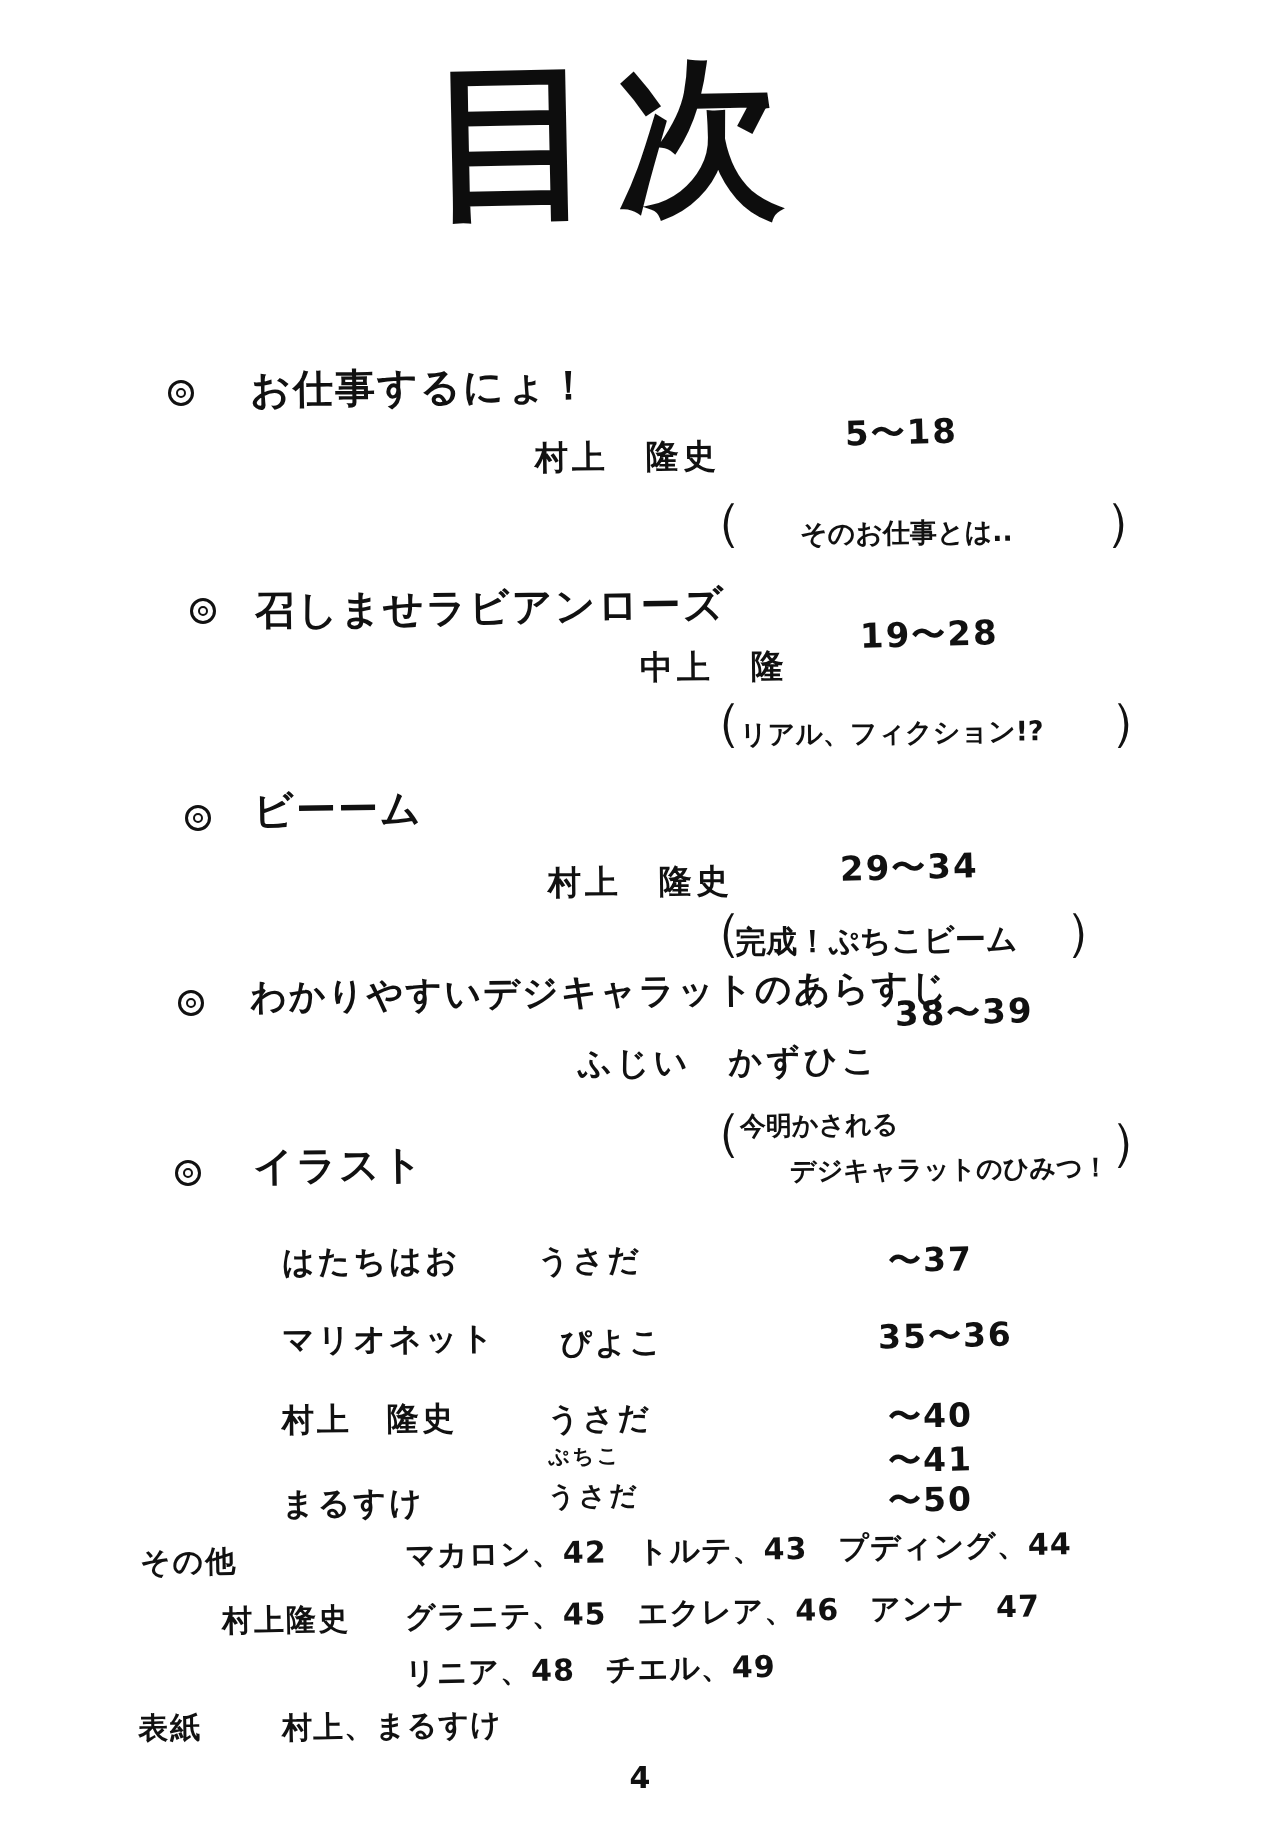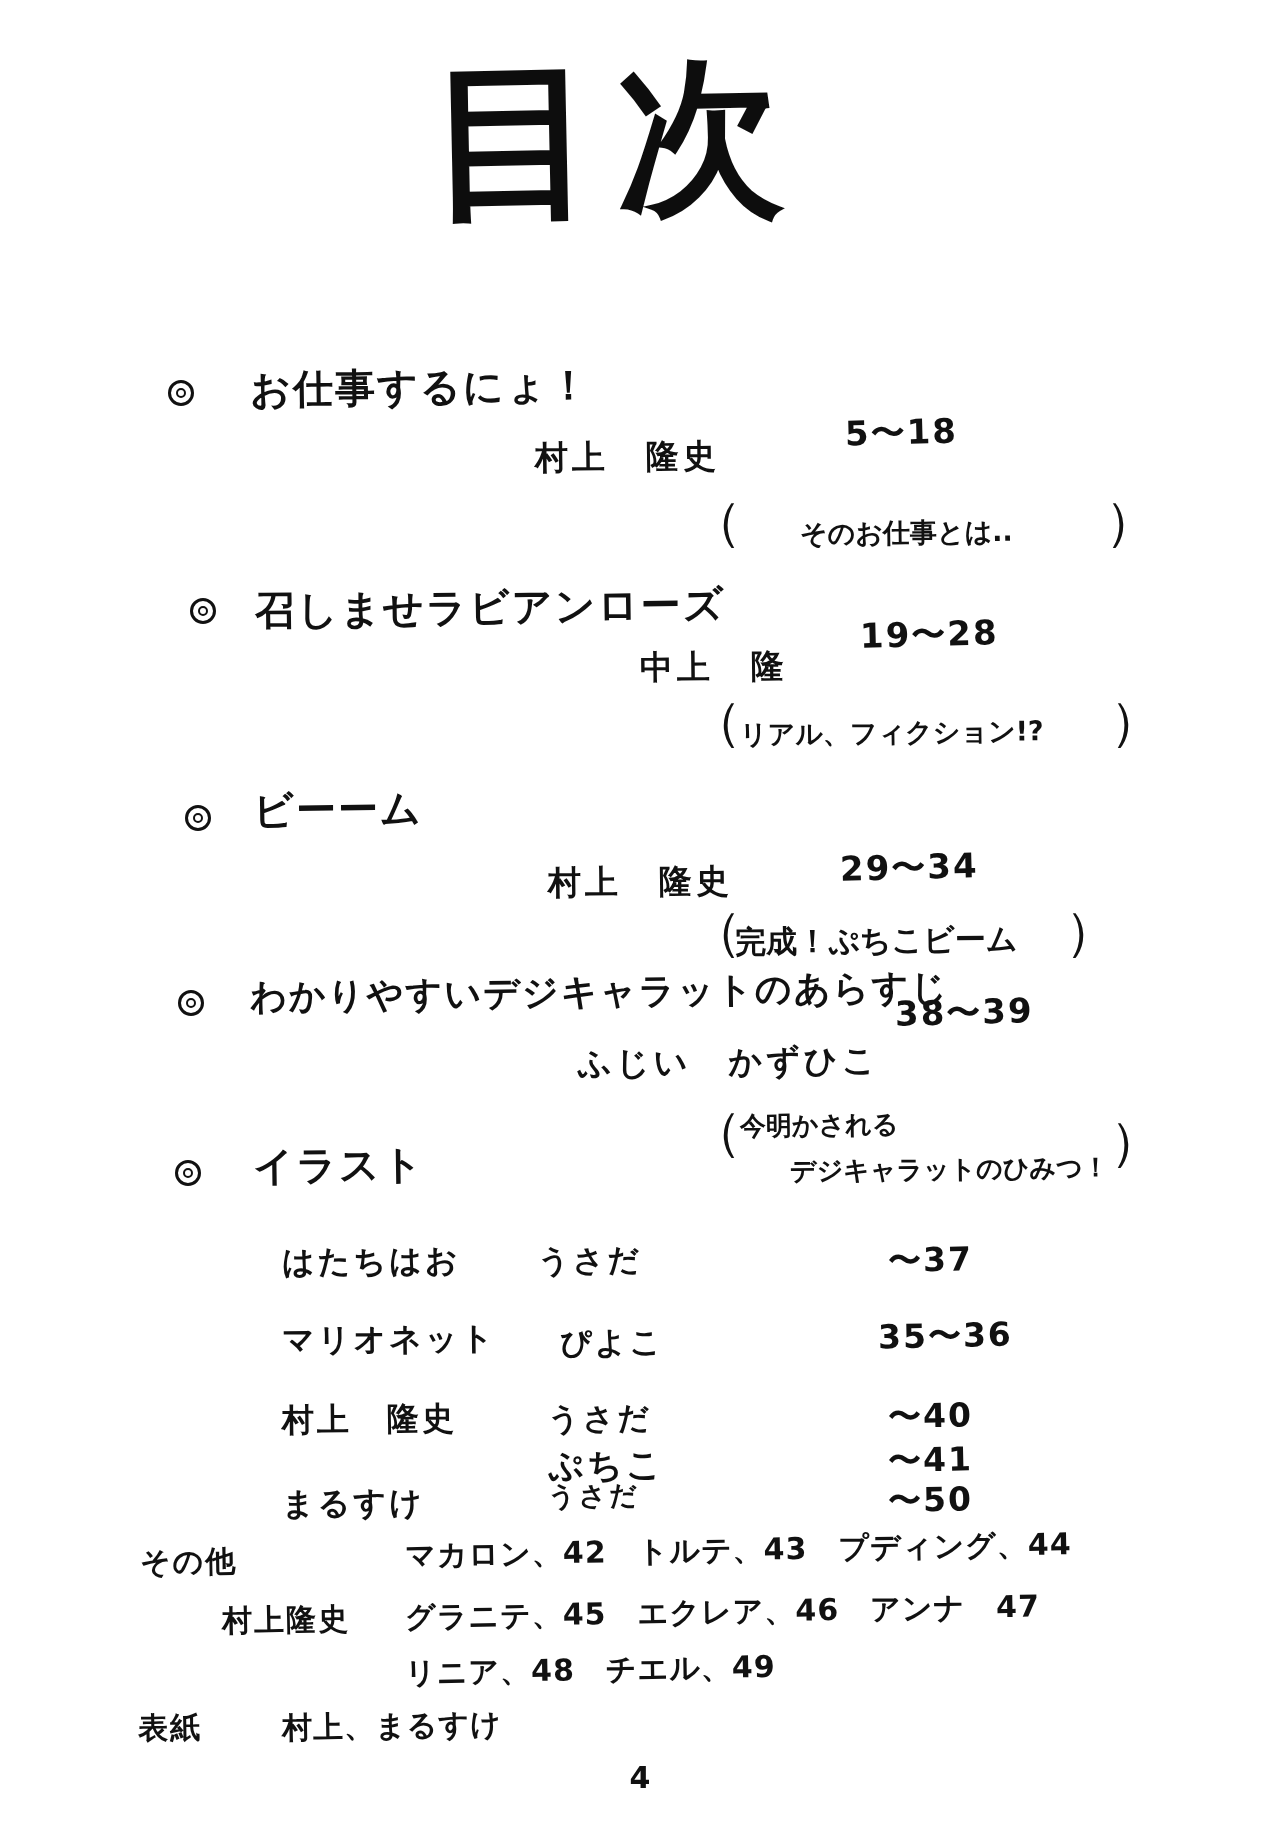--- a/index.html
+++ b/index.html
@@ -204,21 +204,21 @@
 
   <span class="illust-row-name" style="left:282px; top:1318px;">マリオネット</span>
   <span class="illust-row-artist" style="left:560px; top:1322px;">ぴよこ</span>
   <span class="illust-row-pages" style="left:878px; top:1314px;">35〜36</span>
 
   <span class="illust-row-name" style="left:282px; top:1398px;">村上　隆史</span>
   <span class="illust-row-artist" style="left:548px; top:1398px;">うさだ</span>
   <span class="illust-row-pages" style="left:888px; top:1394px;">〜40</span>
 
   <span class="illust-row-name" style="left:282px; top:1448px;"></span>
-  <span class="illust-row-artist" style="left:548px; top:1442px; font-size:35px;">ぷちこ</span>
+  <span class="illust-row-artist" style="left:548px; top:1442px; font-size:21px;">ぷちこ</span>
   <span class="illust-row-pages" style="left:888px; top:1438px;">〜41</span>
 
   <span class="illust-row-name" style="left:282px; top:1482px;">まるすけ</span>
   <span class="illust-row-artist" style="left:548px; top:1478px; font-size:27px;">うさだ</span>
   <span class="illust-row-pages" style="left:888px; top:1478px;">〜50</span>
 </div>
 
 <div>
   <span class="other-label" style="left:140px; top:1542px;">その他</span>
   <span class="other-line" style="left:405px; top:1530px;">マカロン、42　トルテ、43　プディング、44</span>

